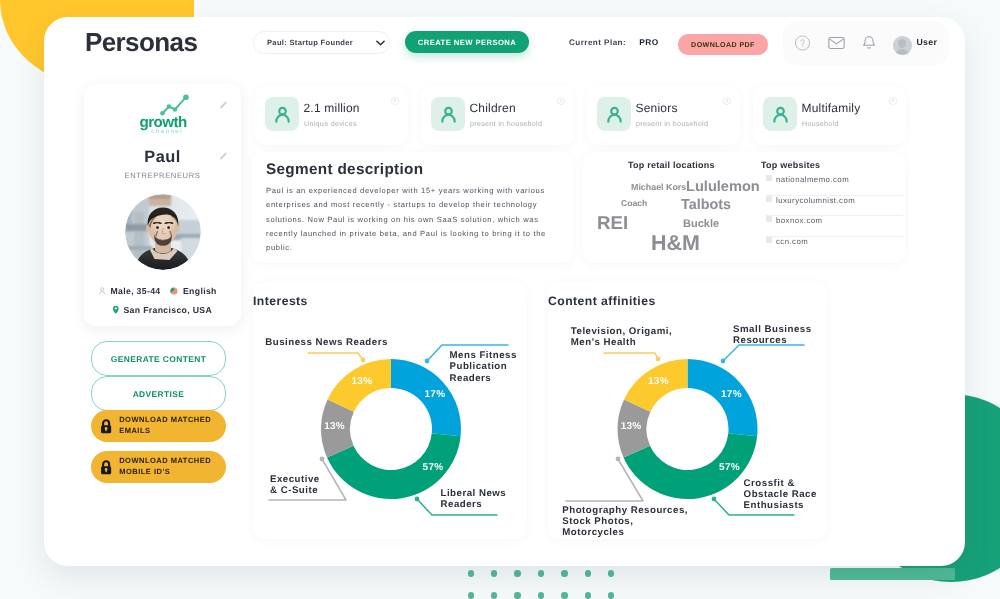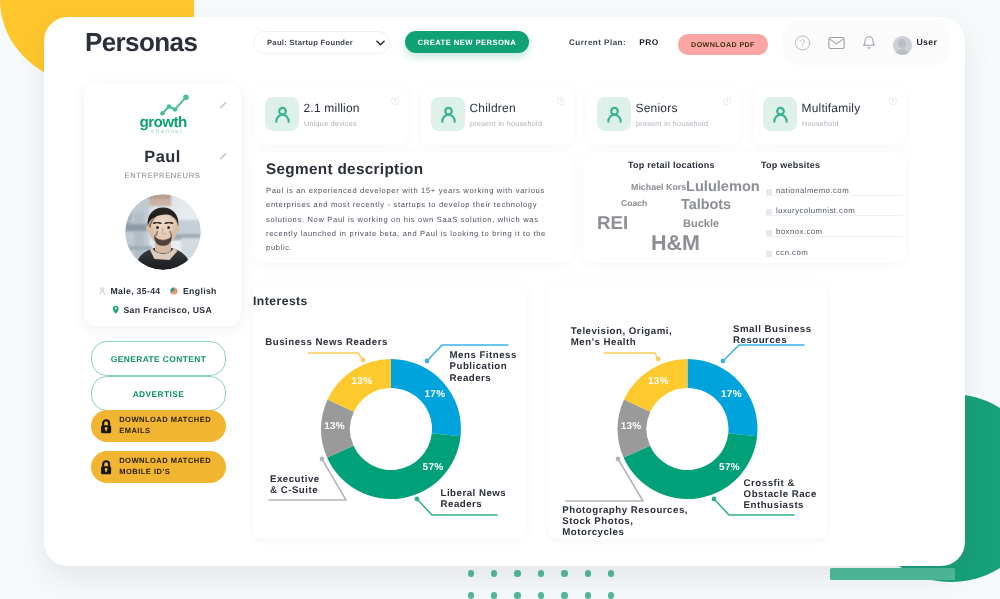--- a/index.html
+++ b/index.html
@@ -71,21 +71,21 @@
 
   .seg { left:252px; top:152px; width:321px; height:111px; }
   .seg h3 { position:absolute; left:14px; top:9px; font-size:15.3px; font-weight:bold; color:#2b303a; letter-spacing:.32px;}
   .seg p { position:absolute; left:14px; top:32px; width:288px; font-size:7.55px; line-height:1.90; color:#4a515c; letter-spacing:.68px;}
 
   .right { left:583px; top:152px; width:322px; height:111px; }
   .sec-title { position:absolute; font-size:9px; font-weight:bold; color:#2b303a; letter-spacing:.25px;}
   #wordcloud { position:absolute; left:0; top:0px; width:190px; height:112px;}
   #wordcloud span { position:absolute; color:#8b8e93; font-weight:bold; white-space:nowrap; }
   .sites { position:absolute; left:183px; top:23px; width:137px; }
-  .site-row { position:relative; height:20.5px; border-bottom:1px solid #eef0f2; display:flex; align-items:flex-end; }
+  .site-row { position:relative; height:20.5px; border-bottom:1px solid #eef0f2; display:flex; align-items:flex-start; }
   .site-row:last-child { border-bottom:none; }
   .site-row .fav { width:6px; height:6px; margin-right:4px; background:#e6e9ec; border-radius:1px; flex:none;}
   .site-row .nm { font-size:7.8px; color:#525a64; letter-spacing:.45px;}
 
   .chart { top:281px; height:258px; }
   .chart .ct { position:absolute; left:0; top:13px; width:100%; text-align:left; font-size:12.2px; font-weight:bold; color:#2b303a; letter-spacing:.45px;}
   .chart svg { position:absolute; left:0; top:0; }
 </style>
 </head>
 <body>
@@ -465,20 +465,21 @@
       </g>
       <g>
         <path d="M164 218 L179 234 L244 234" stroke="#2cb189" stroke-width="1.5" fill="none" stroke-linecap="round" stroke-linejoin="round"></path>
         <circle cx="164" cy="218" r="2.4" fill="#2cb189"></circle>
         <text x="187.5" y="214.5" text-anchor="start" font-size="9.7" font-family="Liberation Sans, sans-serif" font-weight="bold" fill="#2b303a" letter-spacing=".5">Liberal News</text>
         <text x="187.5" y="225.9" text-anchor="start" font-size="9.7" font-family="Liberation Sans, sans-serif" font-weight="bold" fill="#2b303a" letter-spacing=".5">Readers</text>
       </g>
     </svg>
   </div>
 <div class="panel chart" id="chart1" style="left:548px;width:279px">
+  <div class="ct">Content affinities</div>
 <svg width="279" height="258">
       <path d="M 139.5 78 A 70 70 0 0 1 209.11653267577913 155.31699242873574 L 180.2753977100992 152.2856669939738 A 41 41 0 0 0 139.5 107 Z" fill="#00a3dc"></path>
       <path d="M 209.11653267577913 155.31699242873574 A 70 70 0 0 1 75.55181796501795 176.47156501530603 L 102.04463623665336 164.67620236610782 A 41 41 0 0 0 180.2753977100992 152.2856669939738 Z" fill="#00a079"></path>
       <path d="M 75.55181796501795 176.47156501530603 A 70 70 0 0 1 76.0584549074345 118.41672167815105 L 102.34138073149734 130.67265126863134 A 41 41 0 0 0 102.04463623665336 164.67620236610782 Z" fill="#9a9a9a"></path>
       <path d="M 76.0584549074345 118.41672167815105 A 70 70 0 0 1 139.5 78 L 139.5 107 A 41 41 0 0 0 102.34138073149734 130.67265126863134 Z" fill="#fcca2c"></path>
       <text x="183.40874682231885" y="115.84339790568418" text-anchor="middle" font-size="10" font-family="Liberation Sans, sans-serif" font-weight="bold" fill="#ffffff" letter-spacing=".25">17%</text>
       <text x="181.48768263947278" y="189.2058792592755" text-anchor="middle" font-size="10" font-family="Liberation Sans, sans-serif" font-weight="bold" fill="#ffffff" letter-spacing=".25">57%</text>
       <text x="83.07743128636658" y="148.4430184722737" text-anchor="middle" font-size="10" font-family="Liberation Sans, sans-serif" font-weight="bold" fill="#ffffff" letter-spacing=".25">13%</text>
       <text x="110.40034876758192" y="102.97004751033067" text-anchor="middle" font-size="10" font-family="Liberation Sans, sans-serif" font-weight="bold" fill="#ffffff" letter-spacing=".25">13%</text>
       <g>

